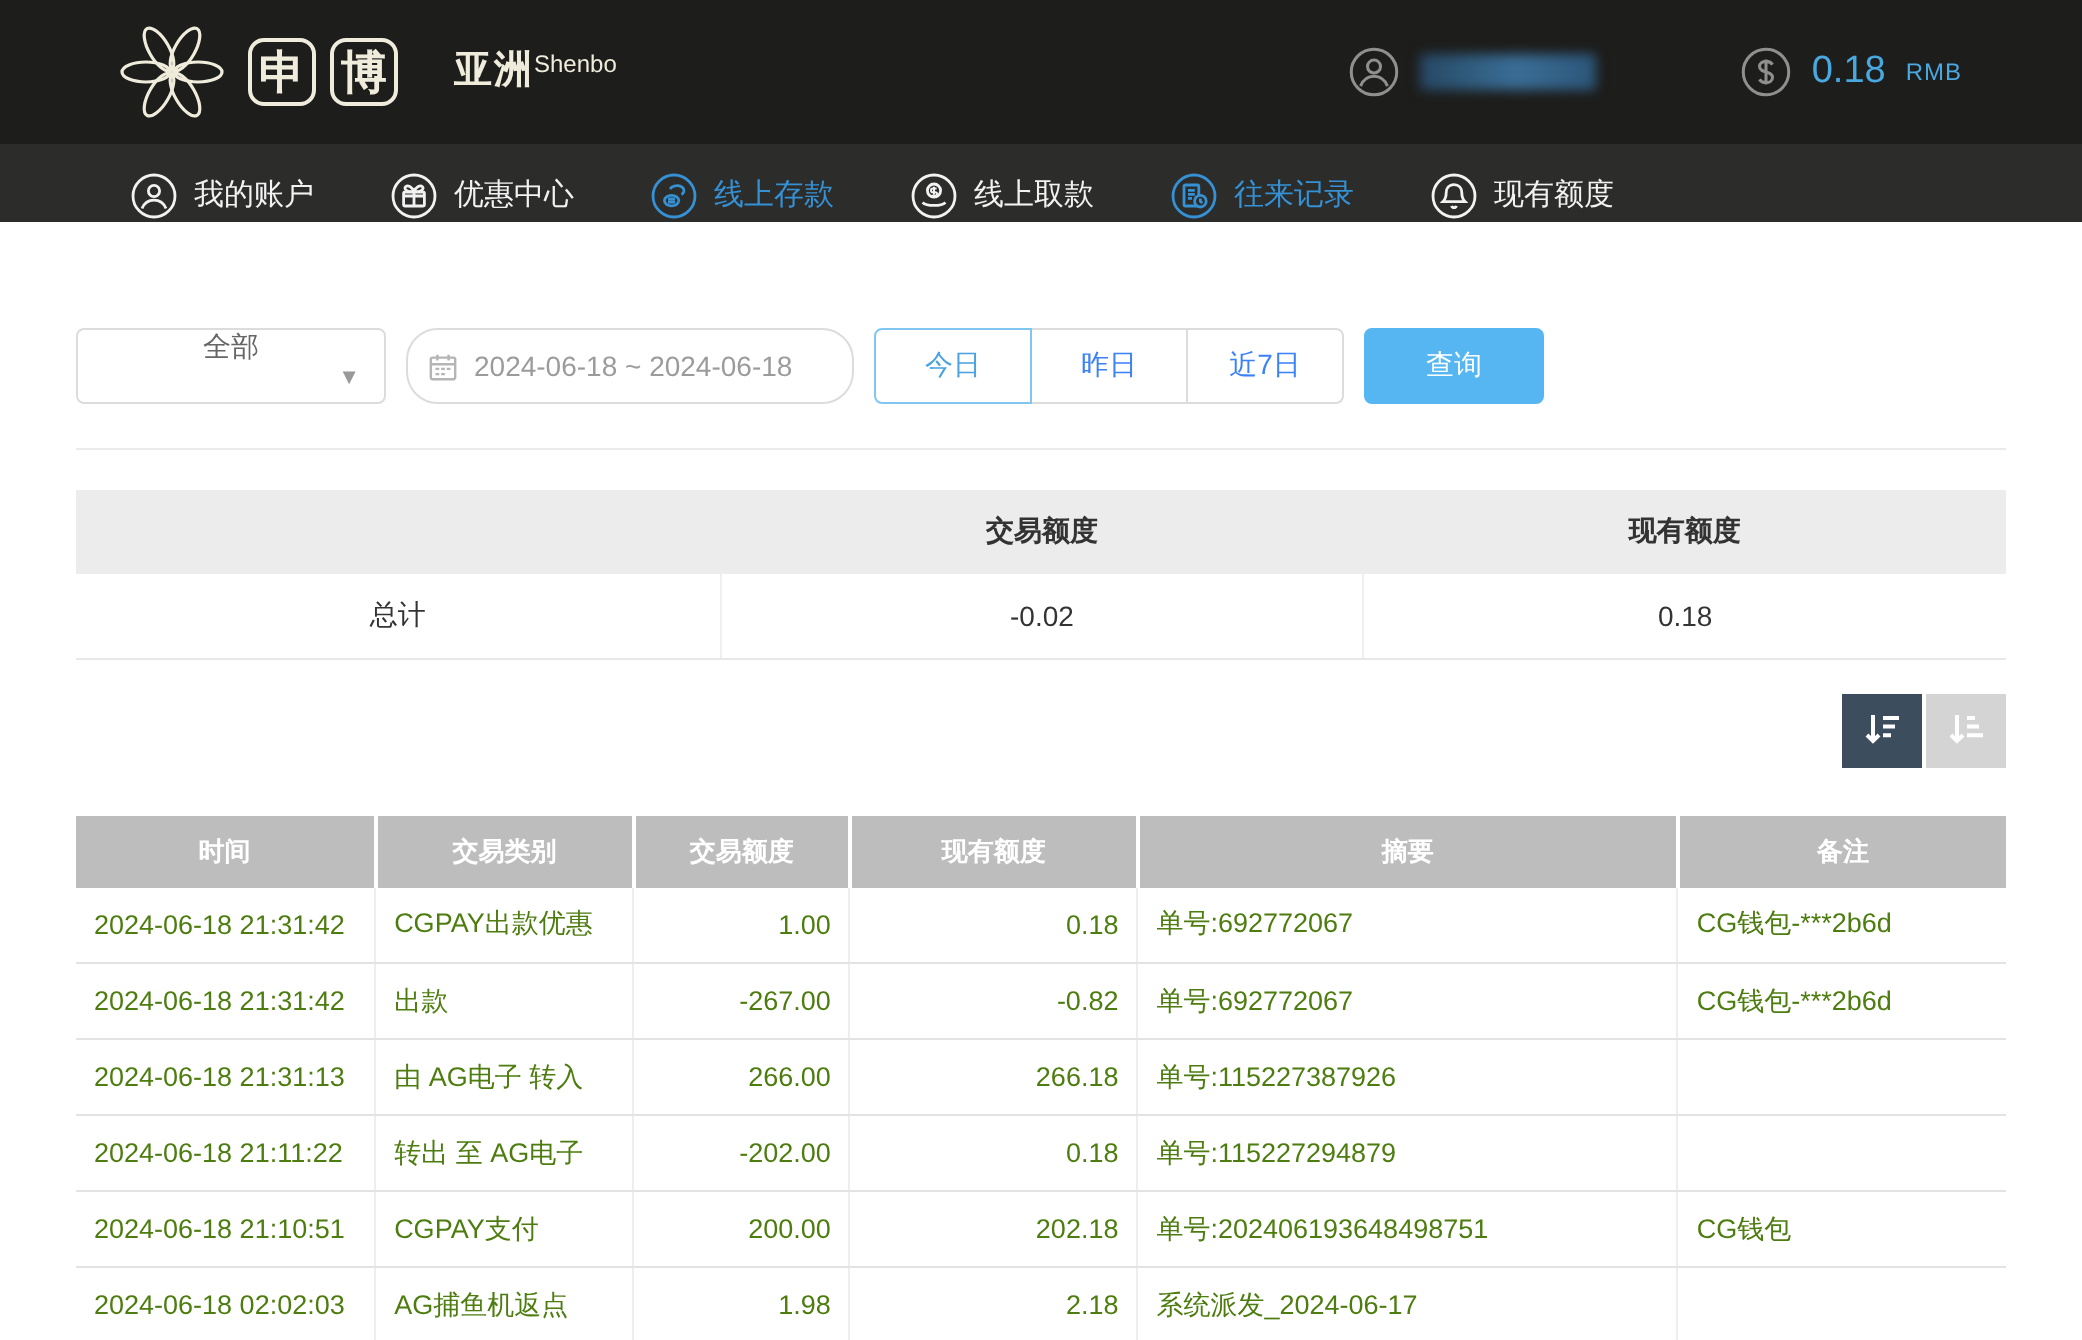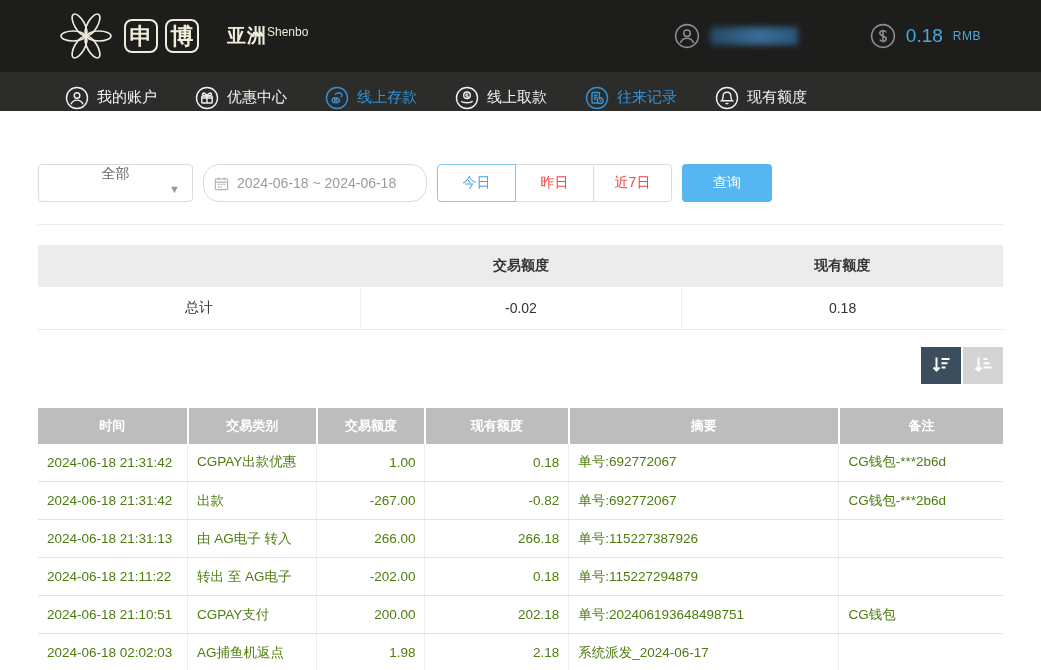--- a/index.html
+++ b/index.html
@@ -64,21 +64,21 @@
   .select-caret { margin-left:auto; color:#999; font-size:11px; }
   .date-box {
     width:224px; height:38px; border:1px solid #dcdcdc; border-radius:16px;
     display:flex; align-items:center; gap:8px; padding:0 10px; margin-left:10px;
     color:#9b9b9b; font-size:14px; background:#fff; cursor:text;
   }
   .date-box .cal { color:#b5b5b5; display:flex; }
   .quick-group { display:flex; margin-left:10px; }
   .quick-btn {
     width:79px; height:38px; background:#fff; border:1px solid #dcdcdc;
-    color:#ef4444; font-size:14px; display:flex; align-items:center;
+    color:#3b82f6; font-size:14px; display:flex; align-items:center;
     justify-content:center; cursor:pointer; margin-left:-1px;
   }
   .quick-btn:first-child { margin-left:0; border-radius:4px 0 0 4px; }
   .quick-btn:last-child { border-radius:0 4px 4px 0; }
   .quick-btn.active { border:1px solid #7fc6f1; color:#4aa3df; z-index:2; }
   .search-btn {
     width:90px; height:38px; margin-left:10px; background:#55b6f1; border:none;
     border-radius:4px; color:#fff; font-size:14px; cursor:pointer;
   }
 

